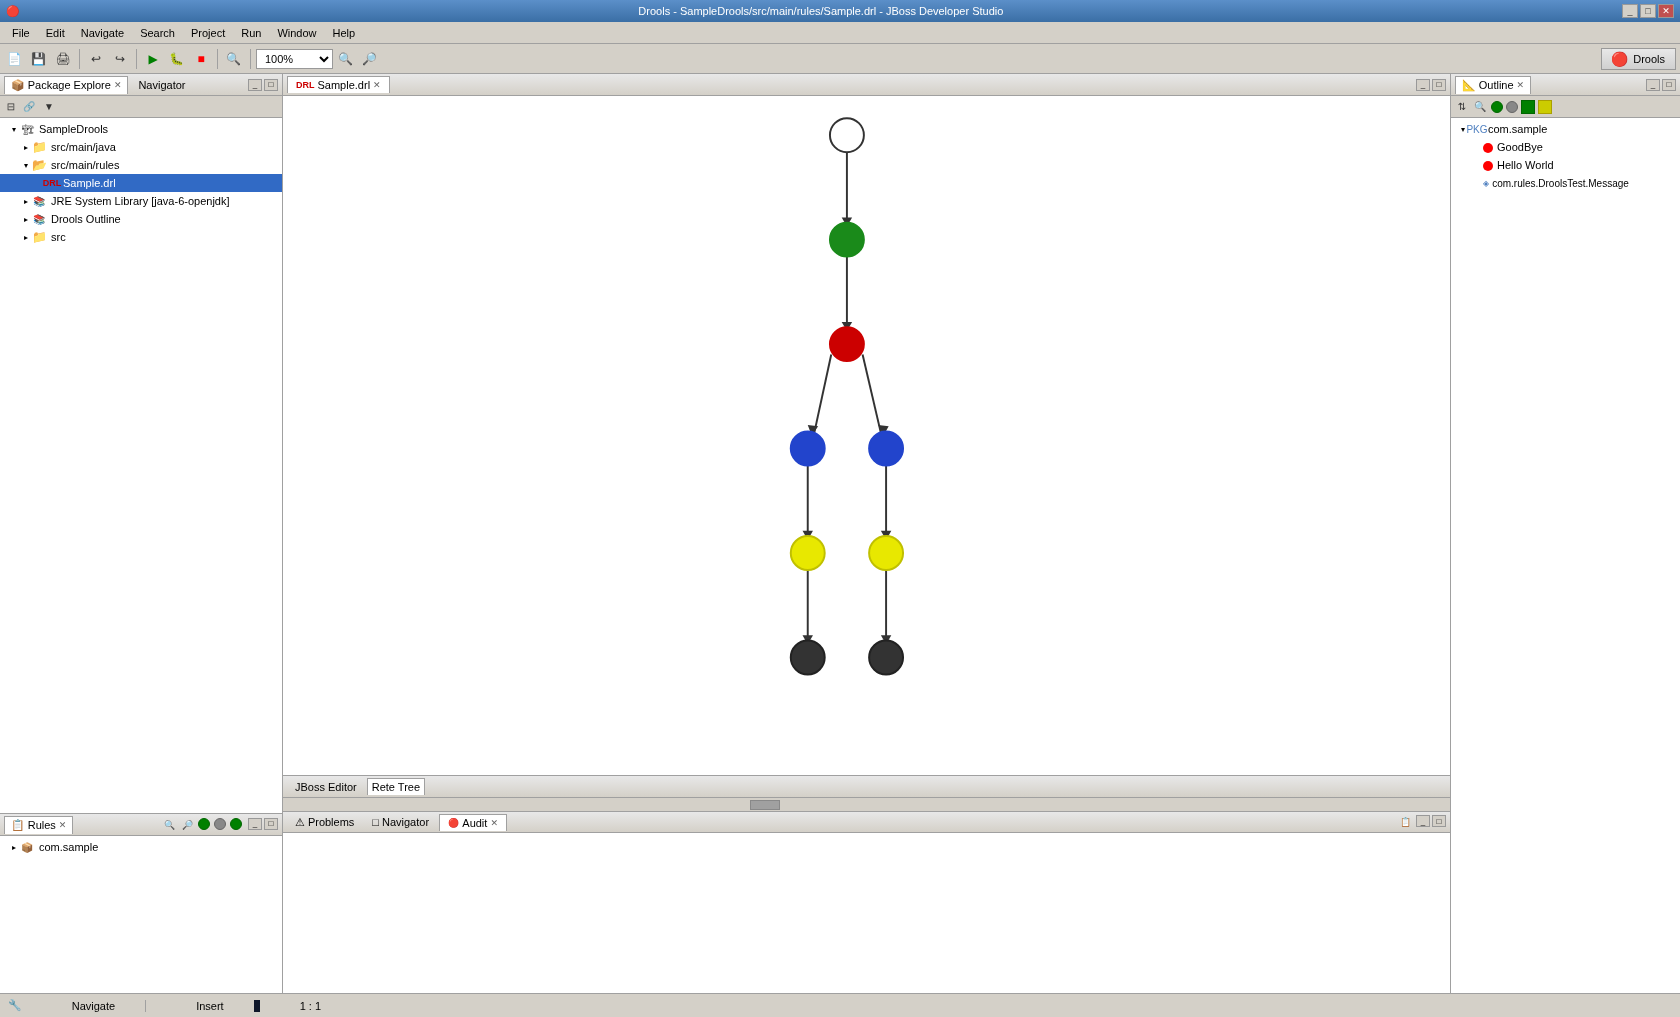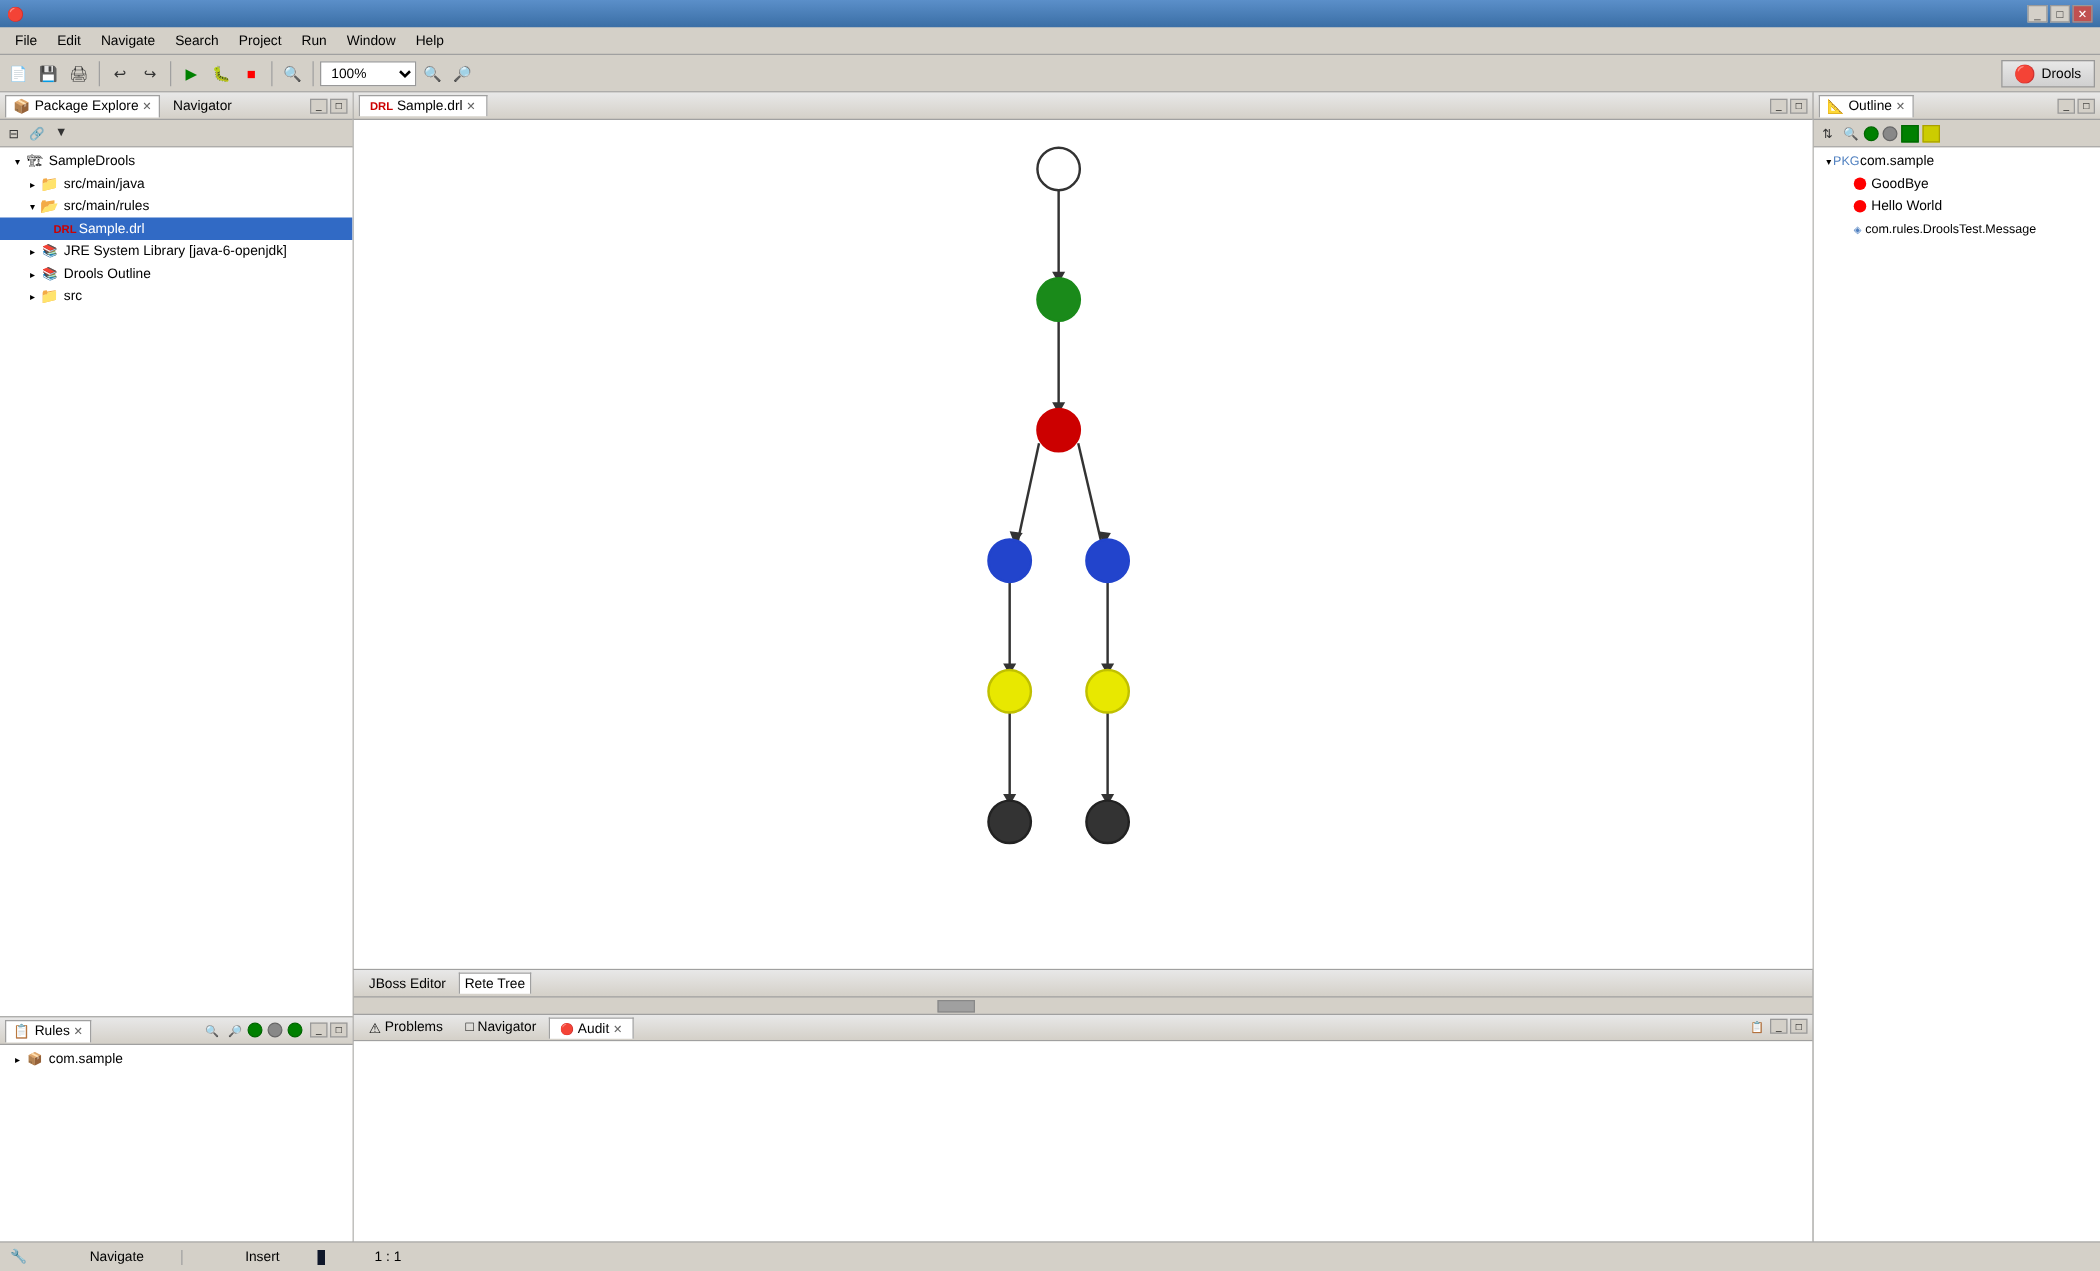--- a/index.html
+++ b/index.html
@@ -232,20 +232,21 @@
 
     svg.rete-svg { width: 100%; height: 100%; }
   </style>
 </head>
 <body>
 
 <div class="title-bar">
   <div class="title-bar-left">
     <span>🔴</span>
   </div>
+  <div class="title-bar-title">Drools - SampleDrools/src/main/rules/Sample.drl - JBoss Developer Studio</div>
   <div class="title-bar-buttons">
     <div class="title-btn">_</div>
     <div class="title-btn">□</div>
     <div class="title-btn" style="background:#c05050;color:white;">✕</div>
   </div>
 </div>
 
 <div class="menu-bar">
   <span class="menu-item">File</span>
   <span class="menu-item">Edit</span>

